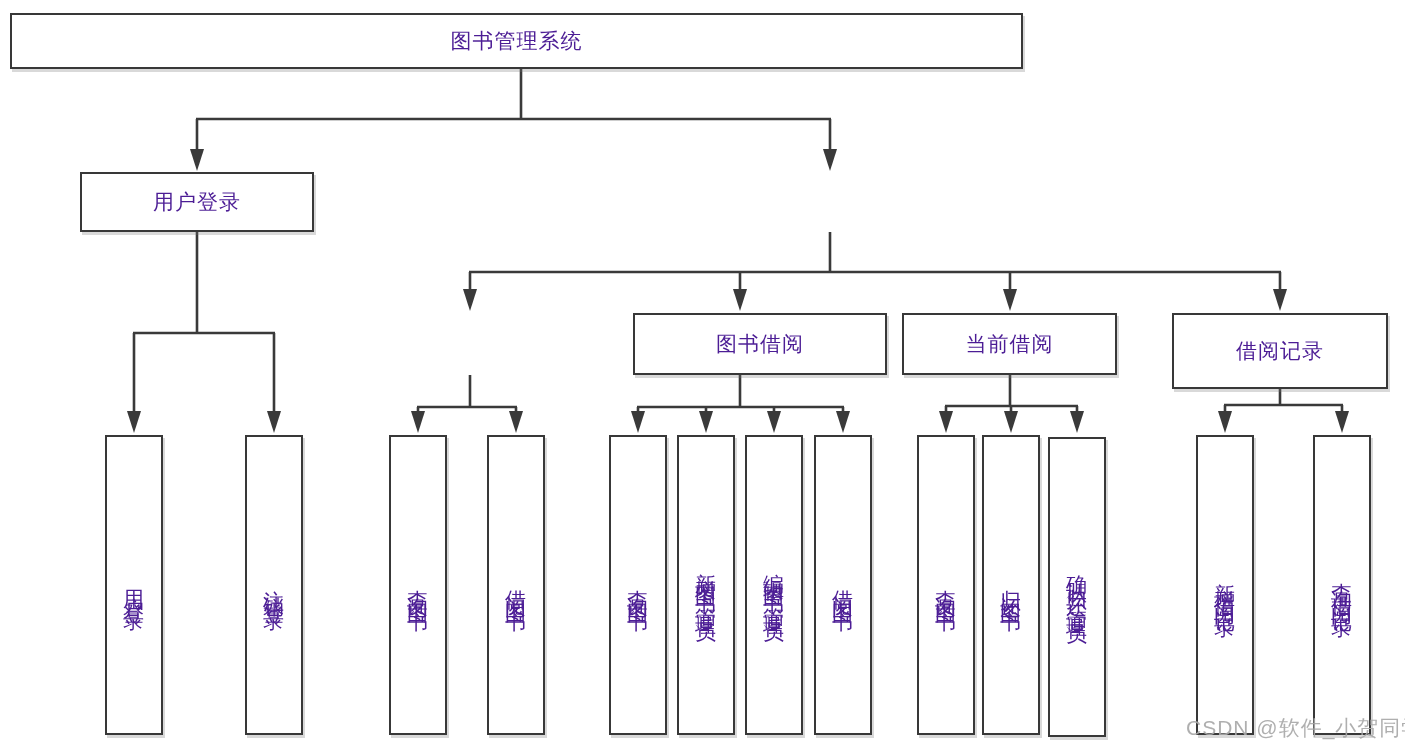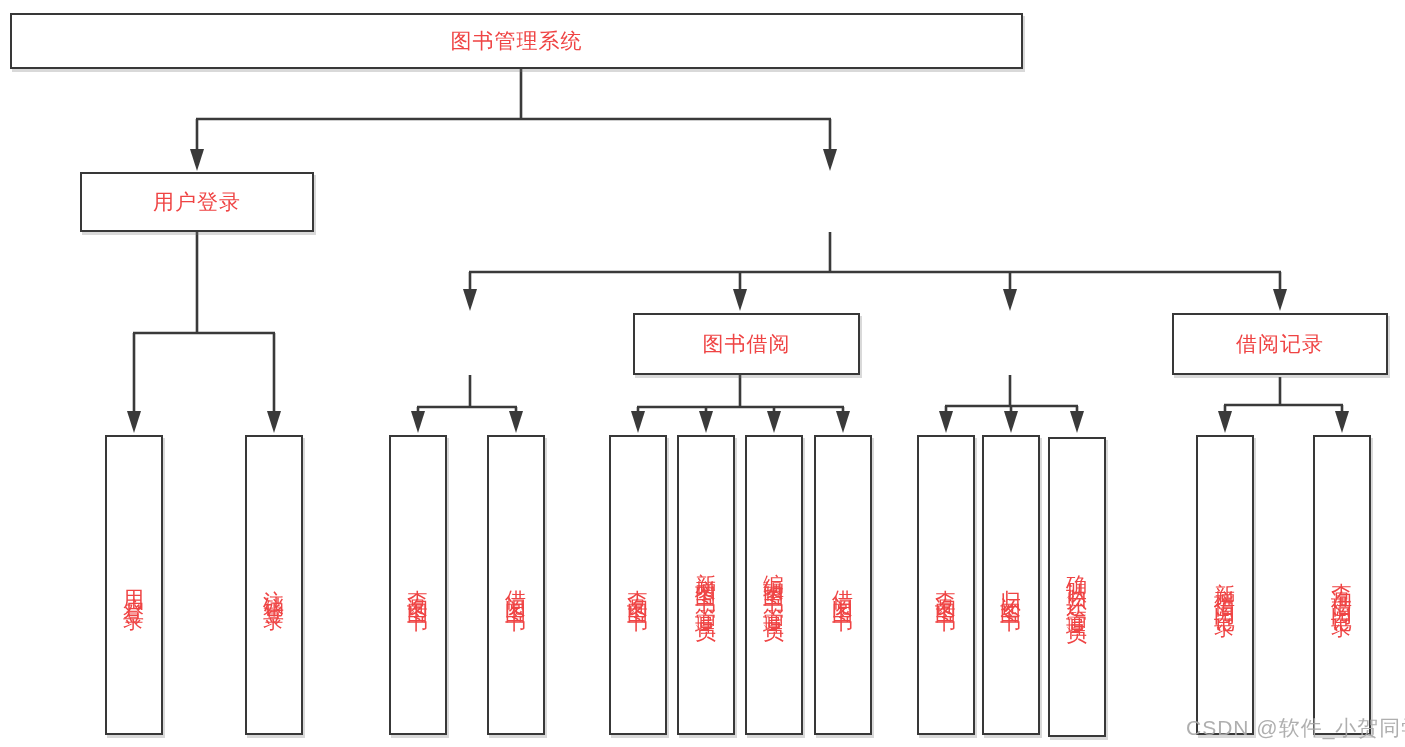--- a/index.html
+++ b/index.html
@@ -12,21 +12,21 @@
   }
   #canvas { position: absolute; left: 0; top: 0; width: 1405px; height: 747px; }
   #wires { position: absolute; left: 0; top: 0; z-index: 1; }
   .box {
     position: absolute;
     box-sizing: border-box;
     background: #ffffff;
     border: 2px solid #383838;
     box-shadow: 2px 3px 0 rgba(120,120,120,0.28);
     display: flex; align-items: center; justify-content: center;
-    color: #ef4444;
+    color: #4c1d95;
     font-size: 21px;
     letter-spacing: 1px;
     z-index: 2;
     white-space: nowrap;
   }
   .hbox { }
   .leaf {
     writing-mode: vertical-rl;
     letter-spacing: 7px;
     line-height: 1;
@@ -84,22 +84,23 @@
       <polygon points="1070,411 1084,411 1077,433"></polygon>
       <polygon points="1218,411 1232,411 1225,433"></polygon>
       <polygon points="1335,411 1349,411 1342,433"></polygon>
     </g>
   </svg>
 
   <div class="box hbox" style="left:10px; top:13px; width:1013px; height:56px;">图书管理系统</div>
 
   <div class="box hbox" style="left:80px; top:172px; width:234px; height:60px;">用户登录</div>
 
-  <div class="box hbox" style="left:633px; top:313px; width:227px; height:62px;">图书借阅</div>
-  <div class="box hbox" style="left:1172px; top:313px; width:216px; height:62px;">借阅记录</div>
+  <div class="box hbox" style="left:633px; top:313px; width:254px; height:62px;">图书借阅</div>
+  <div class="box hbox" style="left:902px; top:313px; width:215px; height:62px;">当前借阅</div>
+  <div class="box hbox" style="left:1172px; top:313px; width:216px; height:76px;">借阅记录</div>
 
   <div class="box leaf" style="left:105px; top:435px; width:58px; height:300px;">用户登录</div>
   <div class="box leaf" style="left:245px; top:435px; width:58px; height:300px;">注销登录</div>
 
   <div class="box leaf" style="left:389px; top:435px; width:58px; height:300px;">查询图书</div>
   <div class="box leaf" style="left:487px; top:435px; width:58px; height:300px;">借阅图书</div>
 
   <div class="box leaf" style="left:609px; top:435px; width:58px; height:300px;">查询图书</div>
   <div class="box leaf" style="left:677px; top:435px; width:58px; height:300px;">新增图书（管理员）</div>
   <div class="box leaf" style="left:745px; top:435px; width:58px; height:300px;">编辑图书（管理员）</div>

